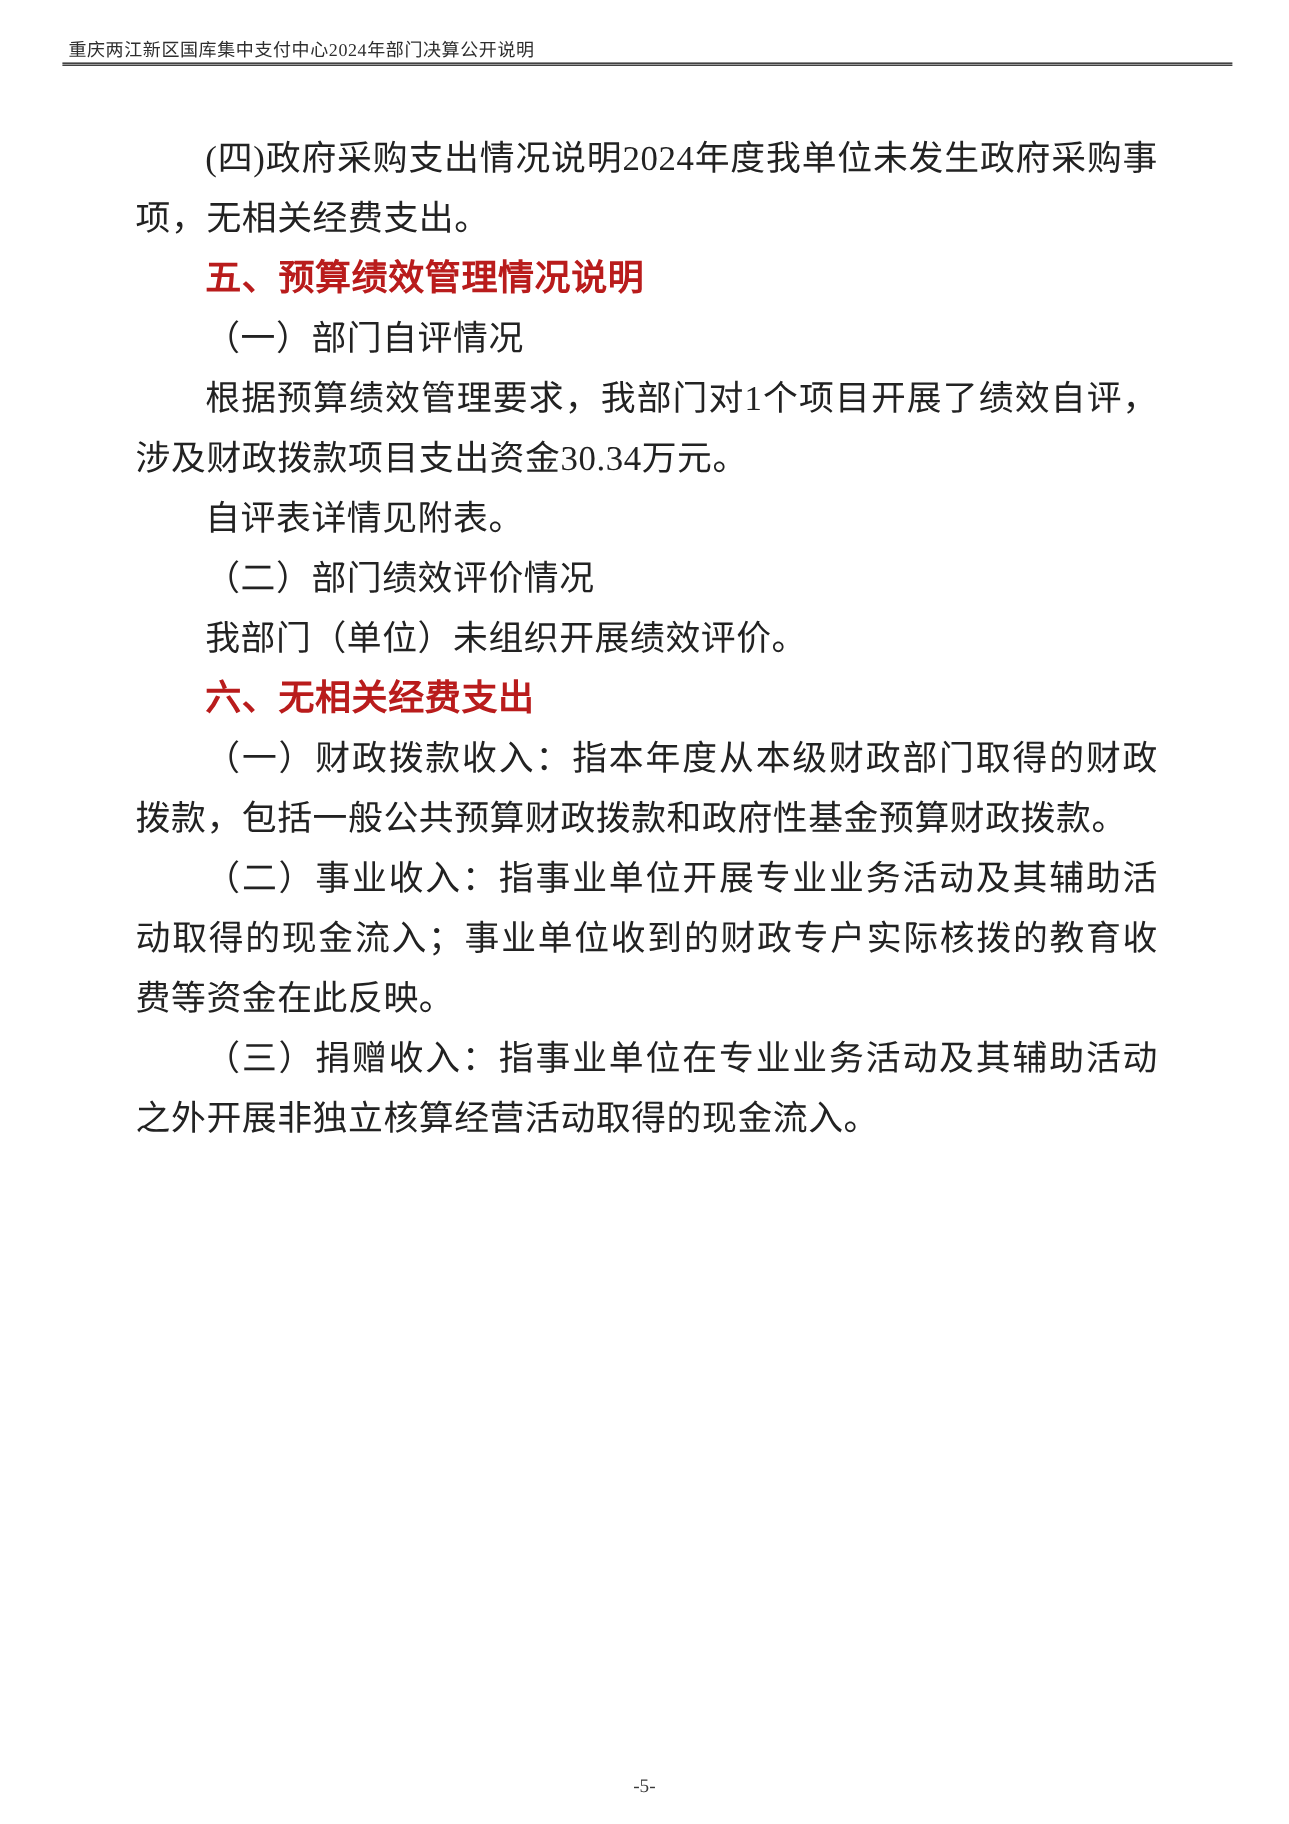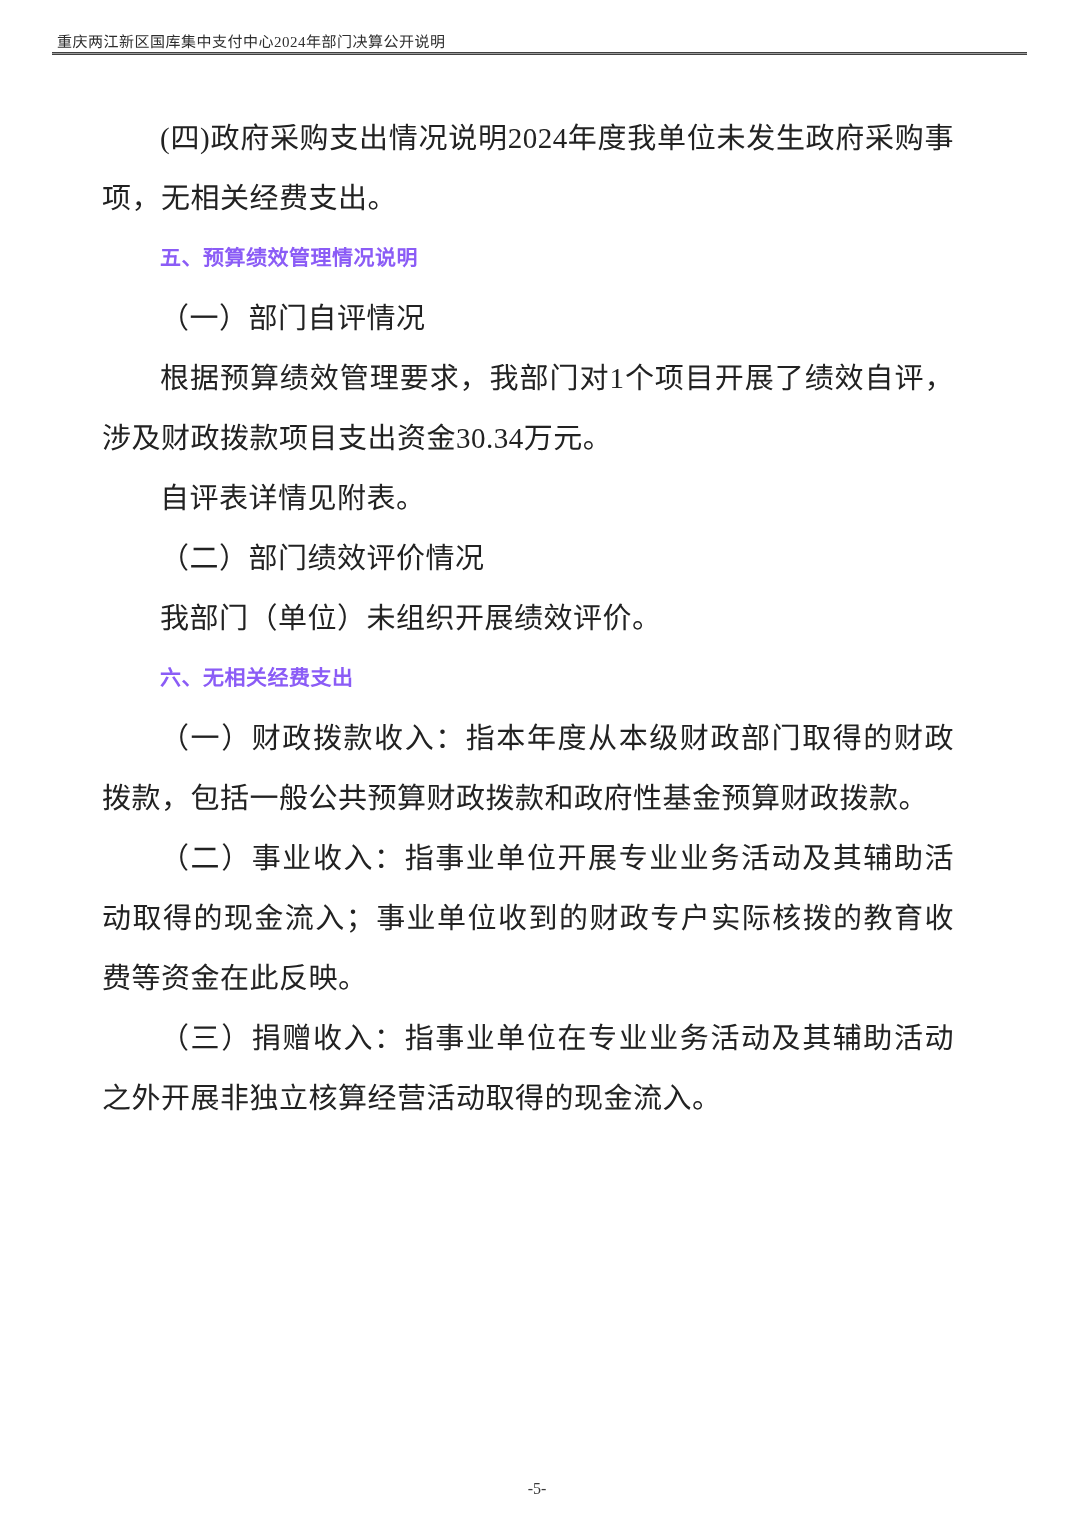--- a/index.html
+++ b/index.html
@@ -29,39 +29,39 @@
   .header-rule {
     position: absolute;
     left: 52px;
     top: 52px;
     width: 975px;
     height: 3px;
     background: linear-gradient(to bottom, #414141 0 1px, #9b9b9b 1px 2px, #414141 2px 3px);
   }
   .doc-body {
     position: absolute;
-    left: 102px;
+    left: 113px;
     top: 108px;
     width: 852px;
     font-size: 29px;
-    line-height: 60px;
+    line-height: 50px;
     text-align: justify;
     letter-spacing: 0.5px;
     word-wrap: break-word;
     color: #222222;
   }
   .para {
     margin: 0;
     text-indent: 58px;
   }
   .heading {
     font-family: Liberation Serif, serif;
     font-weight: 700;
-    font-size: 21px;
-    color: #8b5cf6;
+    font-size: 30px;
+    color: #b91c1c;
     letter-spacing: 0.5px;
   }
   .footer {
     position: absolute;
     left: 0;
     right: 0;
     top: 1480px;
     text-align: center;
     font-size: 16px;
     color: #3a3a3a;

